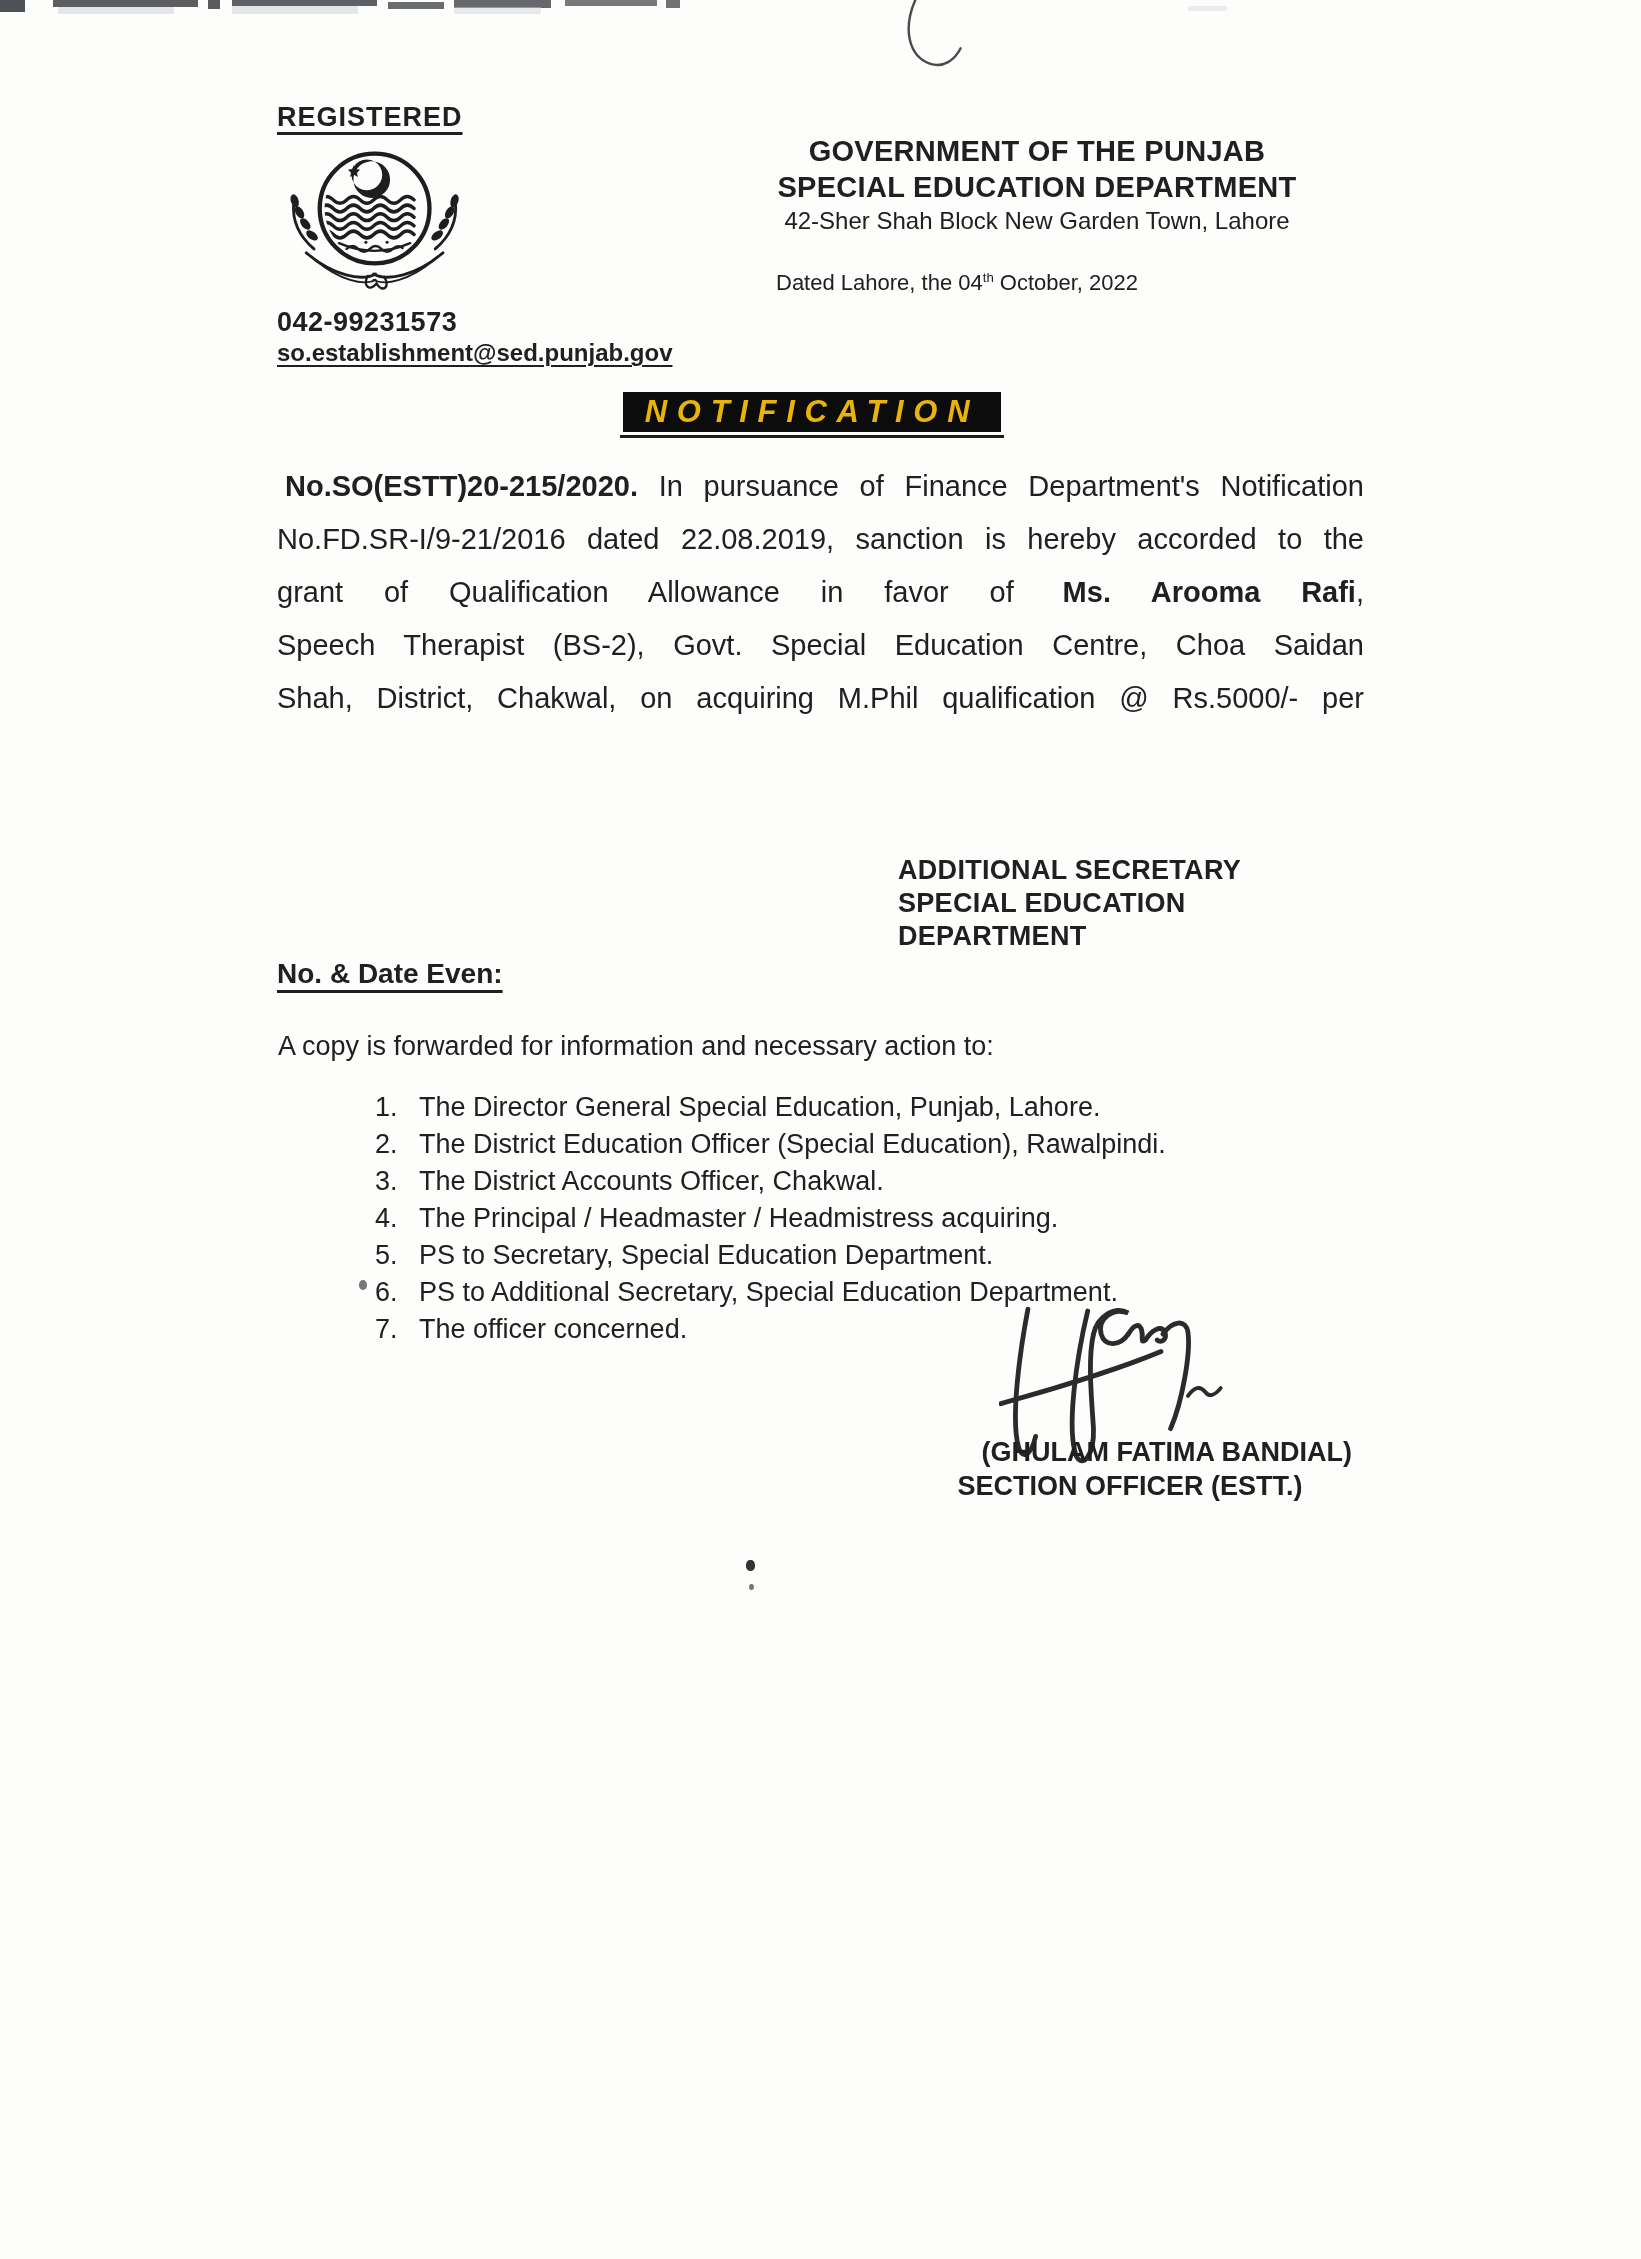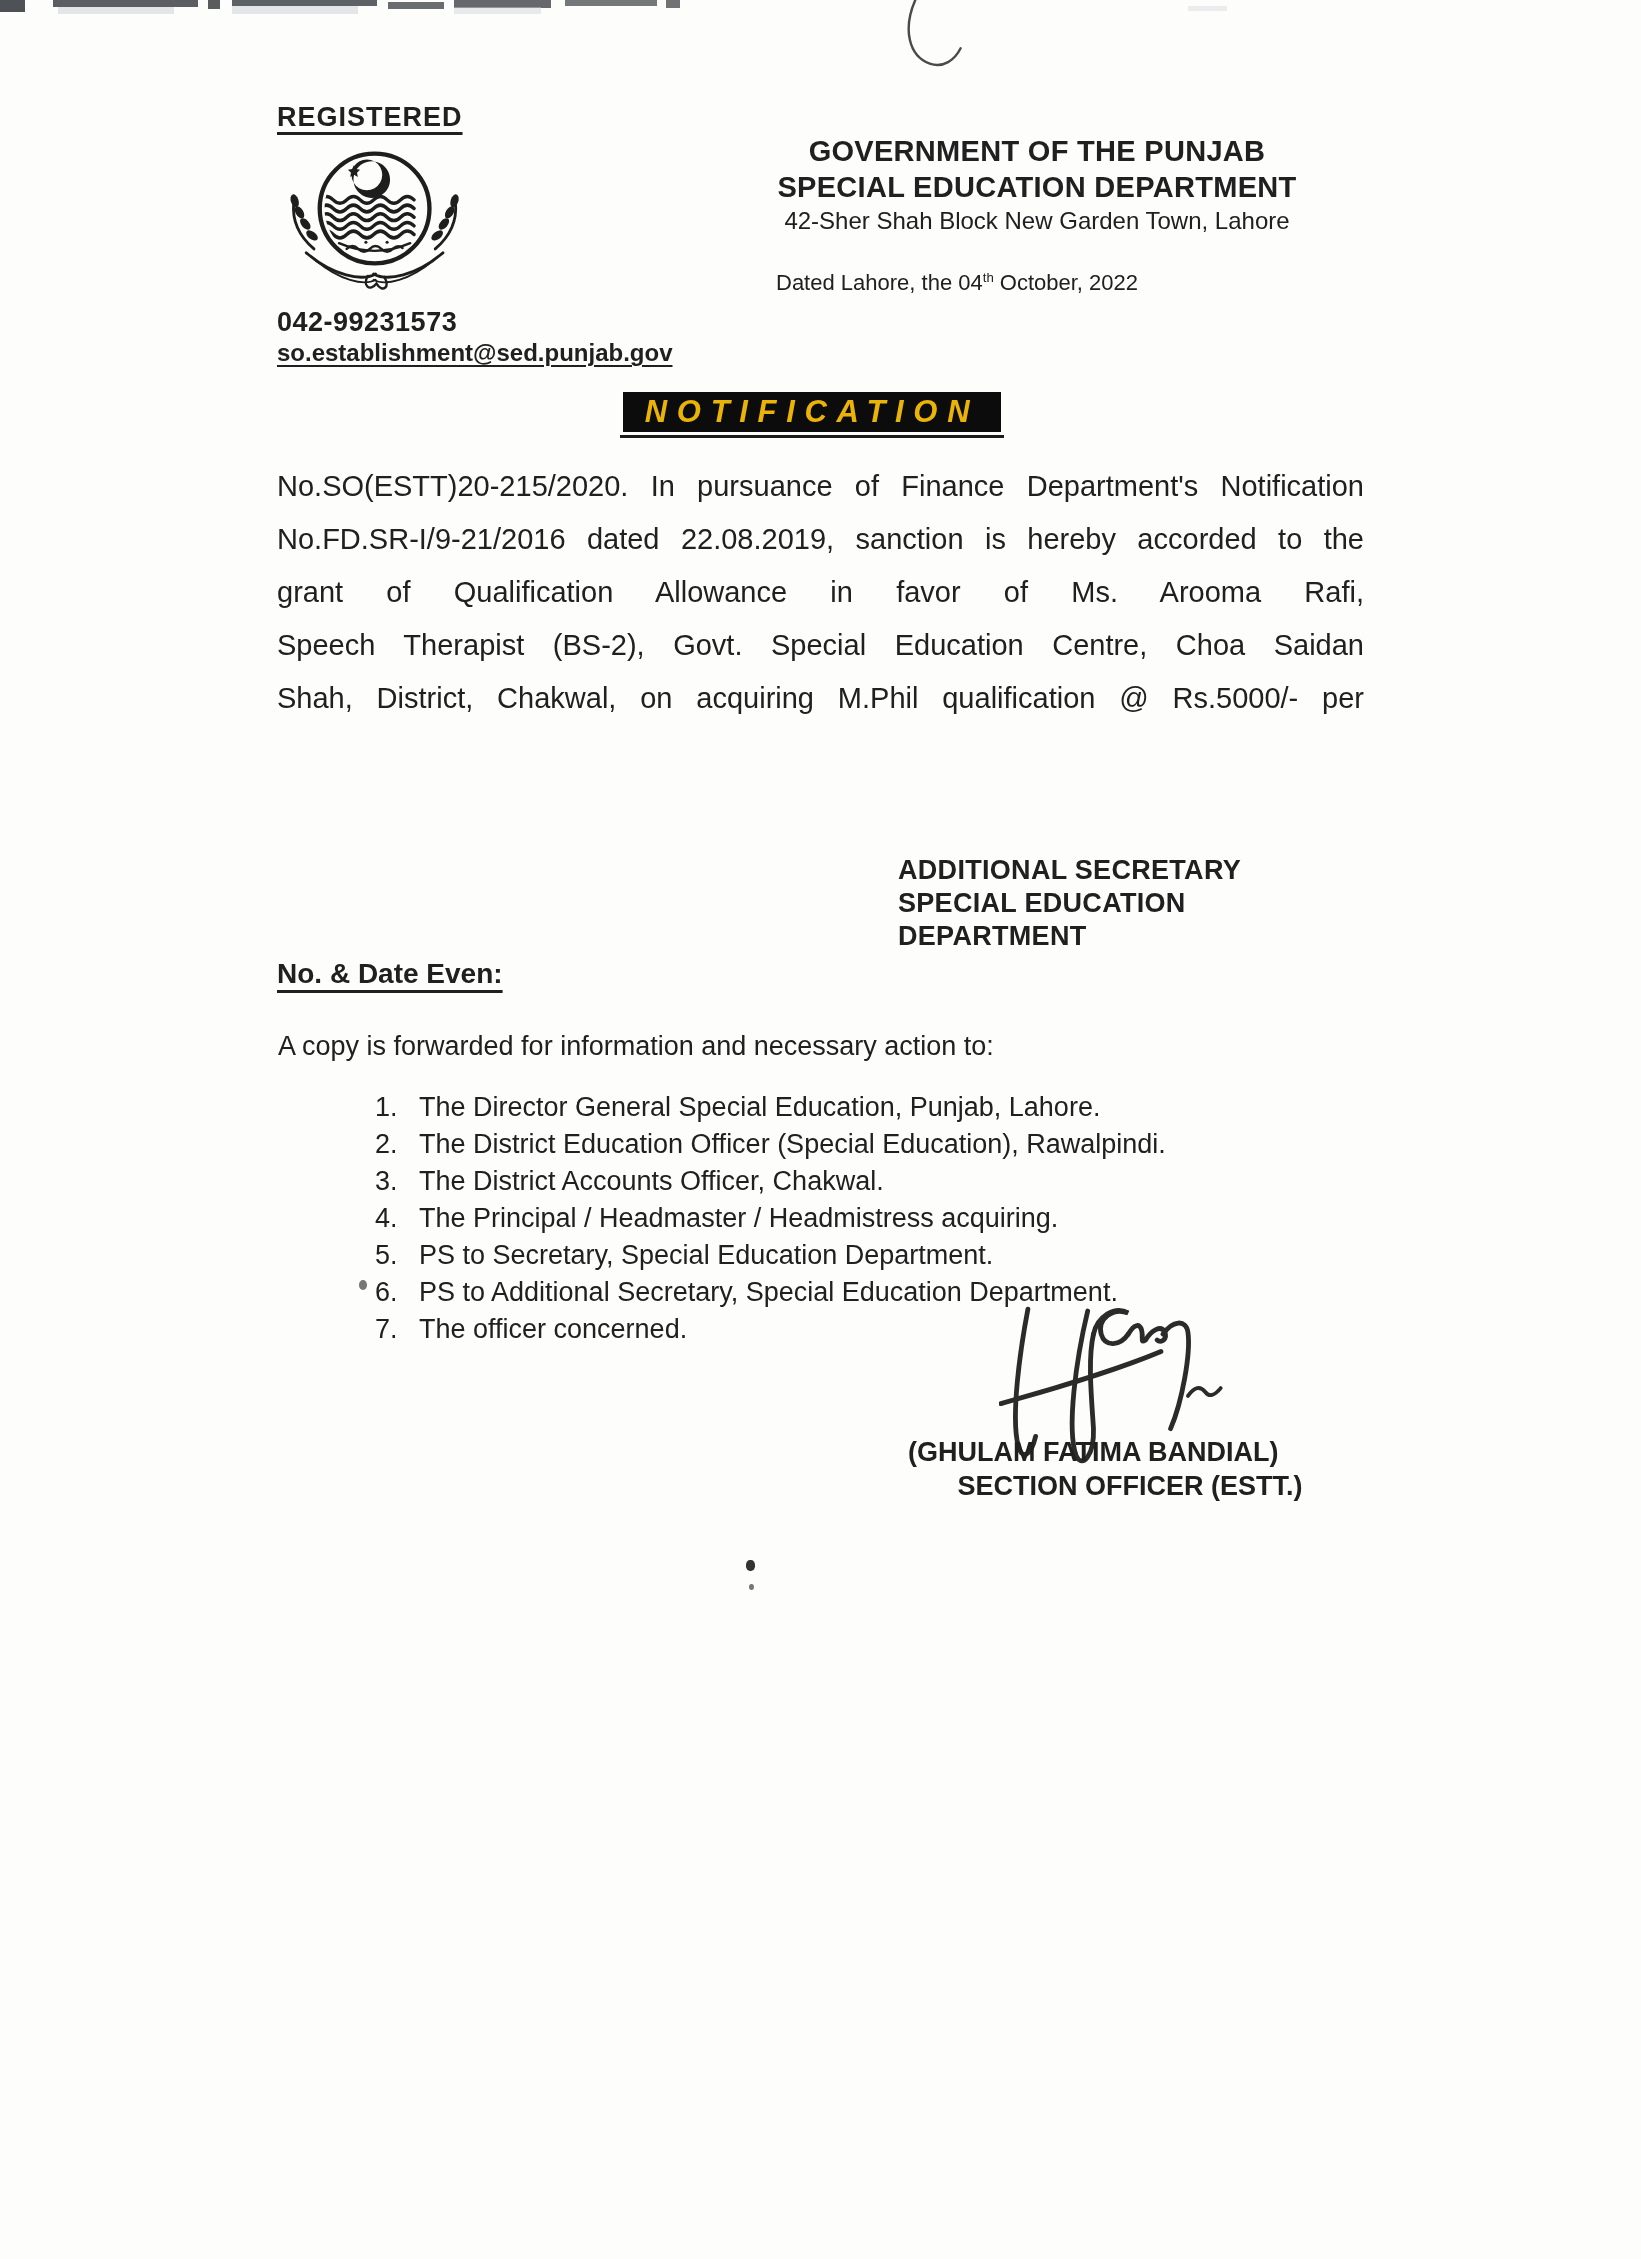--- a/index.html
+++ b/index.html
@@ -24,35 +24,35 @@
   .dated sup{font-size:60%;vertical-align:super;}
   
   .notif-bar{left:623px;top:392px;width:378px;height:40px;background:#0c0c0c;color:#eab308;
     font-weight:bold;font-style:italic;font-size:31px;letter-spacing:9.7px;
     text-align:center;line-height:40px;}
   .notif-underline{left:620px;top:435px;width:384px;height:2.9px;background:#1c1c1c;}
   
   .body-par{left:277px;top:460px;width:1087px;font-size:29px;}
   .bline{height:53px;line-height:53px;}
   .just{text-align:justify;text-align-last:justify;text-justify:inter-word;}
-  .b{font-weight:normal;}
+  .b{font-weight:bold;margin-left:8px;}
   .u{text-decoration:underline;text-decoration-thickness:2.9px;text-underline-offset:5.8px;}
   
   .addl-sec{left:898px;top:854px;width:386px;text-align:left;
     font-weight:bold;font-size:27px;line-height:33px;letter-spacing:0.3px;}
   
   .ref{left:277px;top:958px;font-size:28px;font-weight:bold;
     text-decoration:underline;text-decoration-thickness:2.9px;text-underline-offset:6.8px;}
   .copy-line{left:278px;top:1031px;font-size:27px;}
   .dist-list{left:375px;top:1089px;font-size:27px;}
   .list-row{display:flex;height:37px;line-height:37px;}
   .list-num{width:44px;flex:0 0 44px;}
   
   .signature{left:999px;top:1282px;}
-  .sig-name{left:908px;top:1437px;width:444px;text-align:left;font-weight:bold;font-size:27px;}
+  .sig-name{left:908px;top:1437px;width:444px;text-align:right;font-weight:bold;font-size:27px;}
   .sig-title{left:908px;top:1471px;width:444px;text-align:center;font-weight:bold;font-size:27px;}
   
   .spk{position:absolute;}
 </style>
 </head>
 <body>
 
 <div class="page">
 
   <div class="spk" style="left:0;top:0;width:25px;height:11.6px;background:#2f3237;opacity:.85;"></div>

